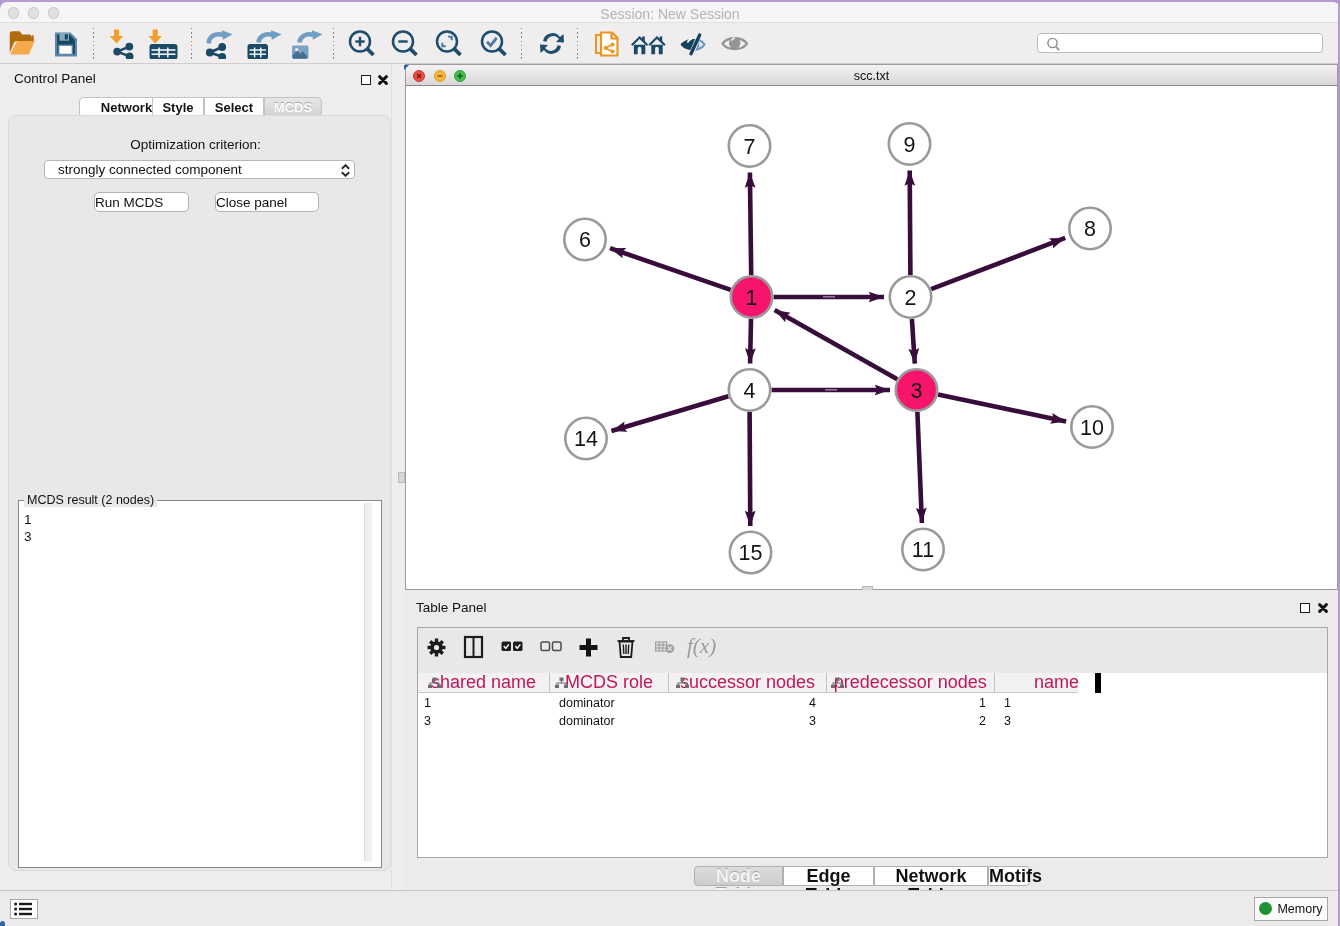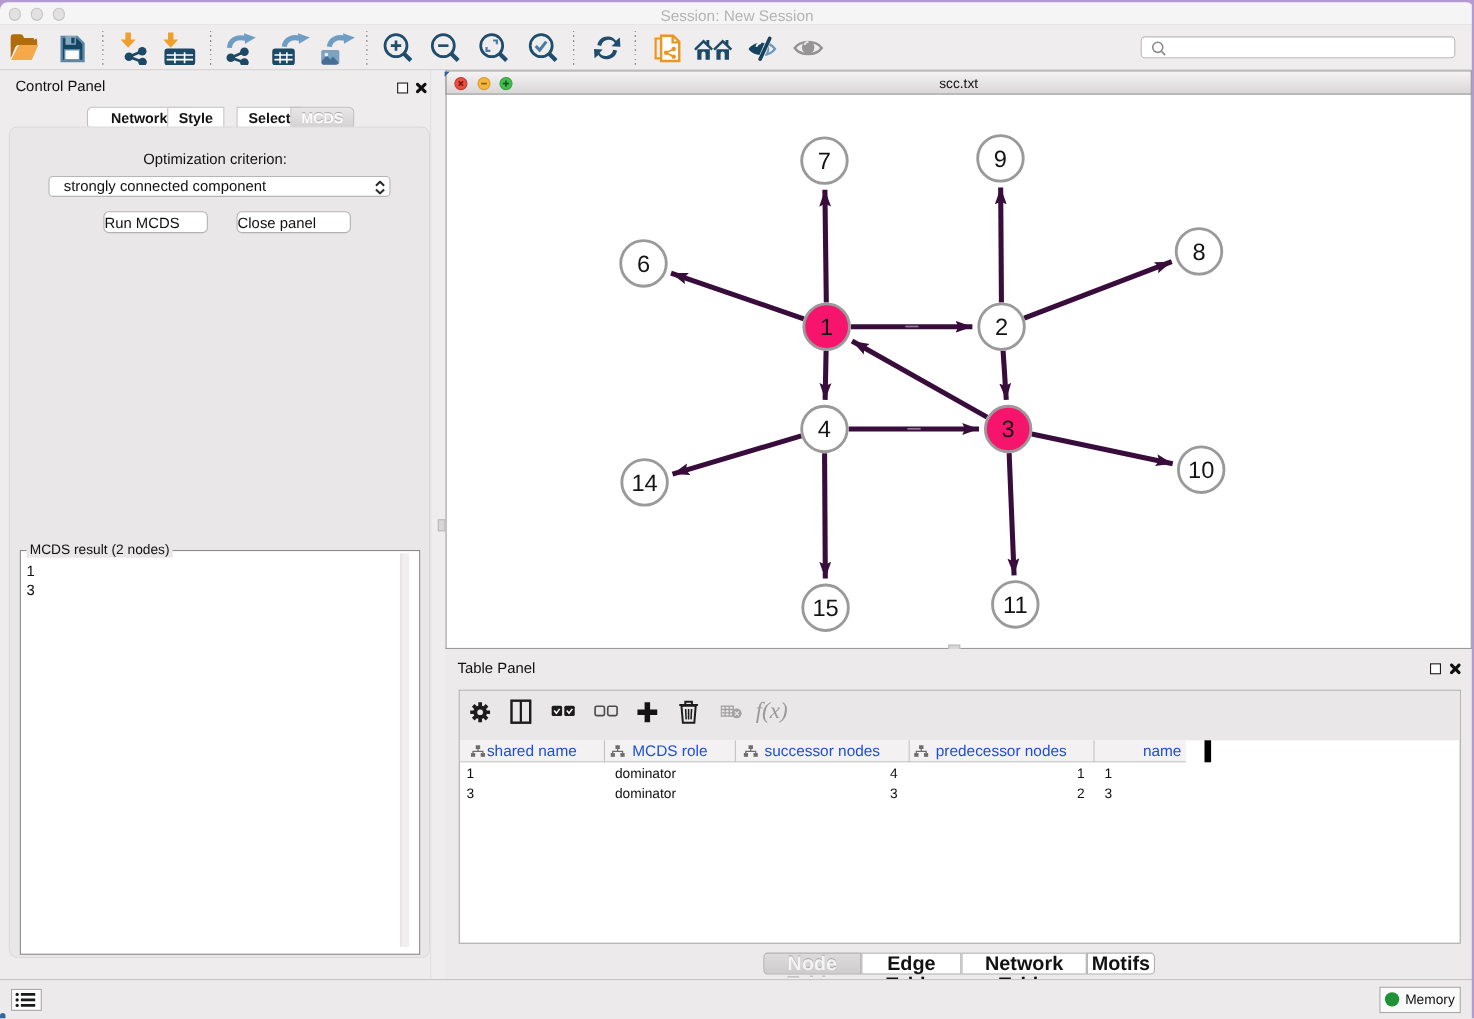--- a/index.html
+++ b/index.html
@@ -32,21 +32,21 @@
 #nw { left:405px; top:64px; width:933px; height:526px; border:1px solid #9c9a9a; border-top:none; background:#fff; }
 #nw-title { left:405px; top:64px; width:933px; height:22px; background:linear-gradient(#f5f3f3,#d8d6d6); border:1px solid #9c9a9a; border-bottom:1px solid #8c8a8a; }
 #nw-text { left:405px; top:69px; width:933px; text-align:center; font-size:12.5px; color:#111; }
 .mac { position:absolute; top:69.5px; width:12px; height:12px; border-radius:50%; }
 #hgrip { left:862px; top:586px; width:11px; height:5px; background:#d8d6d6; border:1px solid #bdbbbb; }
 
 #tp { left:405px; top:590px; width:935px; height:300px; background:#eceaea; }
 #tp-title { left:416px; top:600px; font-size:13.5px; color:#111; }
 #tp-box { left:417px; top:627px; width:911px; height:231px; background:#fff; border:1px solid #a8a6a6; }
 #tp-toolbar { left:418px; top:628px; width:909px; height:45px; background:#e9e7e7; }
-#tp-header { left:418px; top:673px; width:660px; height:20px; background:#f3f1f1; border-bottom:1px solid #c9c7c7; font-size:14px; color:#1d4ed8; }
+#tp-header { left:418px; top:673px; width:660px; height:20px; background:#f3f1f1; border-bottom:1px solid #c9c7c7; font-size:18px; color:#be185d; }
 .th { position:absolute; top:0; height:20px; border-right:1px solid #c4c2c2; text-align:center; line-height:19px; }
 .hicon { position:absolute; top:4px; }
 .cell { position:absolute; font-size:12.5px; color:#111; height:19px; line-height:19px; }
 .btab { position:absolute; top:0; height:20px; background:#fff; border:1px solid #b1afaf; font-size:18px; font-weight:bold; color:#121212; text-align:center; line-height:19px; }
 .btab.sel { background:linear-gradient(#dddbdb,#cecccc); color:#f5f4f4; text-shadow:0 -1px 0 #a5a3a3; }
 
 #status { left:0; top:890px; width:1340px; height:36px; background:#eceaea; border-top:1px solid #c6c4c4; }
 #st-left { left:10px; top:899px; width:28px; height:20px; background:#fdfdfd; border:1px solid #a9a7a7; }
 #st-mem { left:1254px; top:897px; width:74px; height:24px; background:#fbfafa; border:1px solid #a9a7a7; font-size:12.5px; color:#111; text-align:center; line-height:22px; }
 #rightedge { left:1338px; top:0; width:2px; height:926px; background:#b49ad2; }
@@ -217,21 +217,21 @@
   </div>
 
 <div class="abs" id="cp"></div>
 <div class="abs" id="cp-title">Control Panel</div>
 <div class="abs" style="left:361px; top:74.5px; width:9.5px; height:10px; border:1.8px solid #1c1c1c; background:#fff;"></div>
 <svg class="abs" style="left:378px; top:74.5px" width="10" height="10" viewBox="0 0 10 10">
     <path d="M1.6 1.6 L8.4 8.4 M8.4 1.6 L1.6 8.4" stroke="#101010" stroke-width="2.9" stroke-linecap="round"></path>
   </svg>
 <div class="tab" style="left:79px; width:95px; border-radius:5px 0 0 5px;">Network</div>
 <div class="tab" style="left:152px; width:52px;">Style</div>
-<div class="tab" style="left:215px; width:60px;">Select</div>
+<div class="tab" style="left:204px; width:60px;">Select</div>
 <div class="tab sel" style="left:264px; width:58px; border-radius:0 5px 5px 0;">MCDS</div>
 <style>.tab{top:97px}</style>
 <div class="abs" id="cp-box"></div>
 <div class="abs" id="opt-label">Optimization criterion:</div>
 <div class="abs" id="dropdown">strongly connected component
 <svg width="11" height="13" viewBox="0 0 11 13" style="position:absolute; right:3.5px; top:2.5px;">
       <path d="M1.8 4.8 L5.5 1.2 L9.2 4.8" fill="none" stroke="#2a2a2a" stroke-width="1.9"></path>
       <path d="M1.8 8.2 L5.5 11.8 L9.2 8.2" fill="none" stroke="#2a2a2a" stroke-width="1.9"></path>
     </svg>
 </div>
@@ -426,21 +426,21 @@
 <div class="cell" style="left:900px; top:694px; width:86px; text-align:right;">1</div>
 <div class="cell" style="left:1004px; top:694px;">1</div>
 <div class="cell" style="left:424px; top:712px;">3</div>
 <div class="cell" style="left:559px; top:712px;">dominator</div>
 <div class="cell" style="left:740px; top:712px; width:76px; text-align:right;">3</div>
 <div class="cell" style="left:900px; top:712px; width:86px; text-align:right;">2</div>
 <div class="cell" style="left:1004px; top:712px;">3</div>
 <div class="btab sel" style="left:694px; width:89px; border-radius:4px 0 0 4px;">Node Table</div>
 <div class="btab" style="left:783px; width:91px;">Edge Table</div>
 <div class="btab" style="left:874px; width:114px;">Network Table</div>
-<div class="btab" style="left:988px; width:62px; border-radius:0 4px 4px 0;">Motifs</div>
+<div class="btab" style="left:988px; width:42px; border-radius:0 4px 4px 0;">Motifs</div>
 <style>.btab{top:866px}</style>
 
 <div class="abs" id="status"></div>
 <div class="abs" id="st-left">
     <svg width="26" height="18" viewBox="0 0 26 18">
       <g stroke="#1a1a1a" stroke-width="2.4">
         <line x1="8" y1="4" x2="21" y2="4"></line>
         <line x1="8" y1="9" x2="21" y2="9"></line>
         <line x1="8" y1="14" x2="21" y2="14"></line>
       </g>

